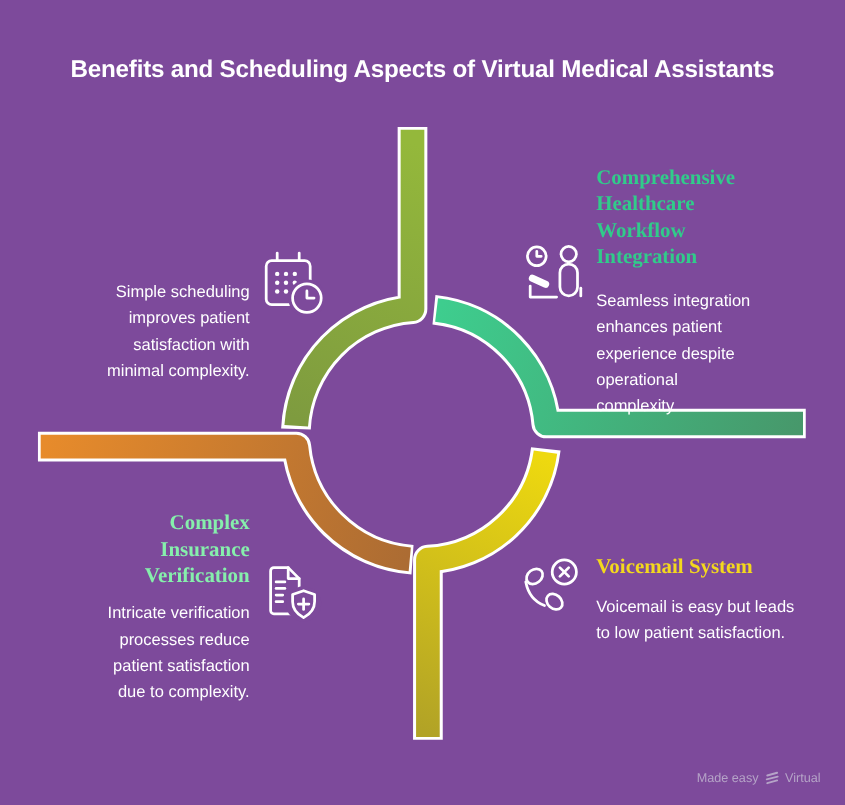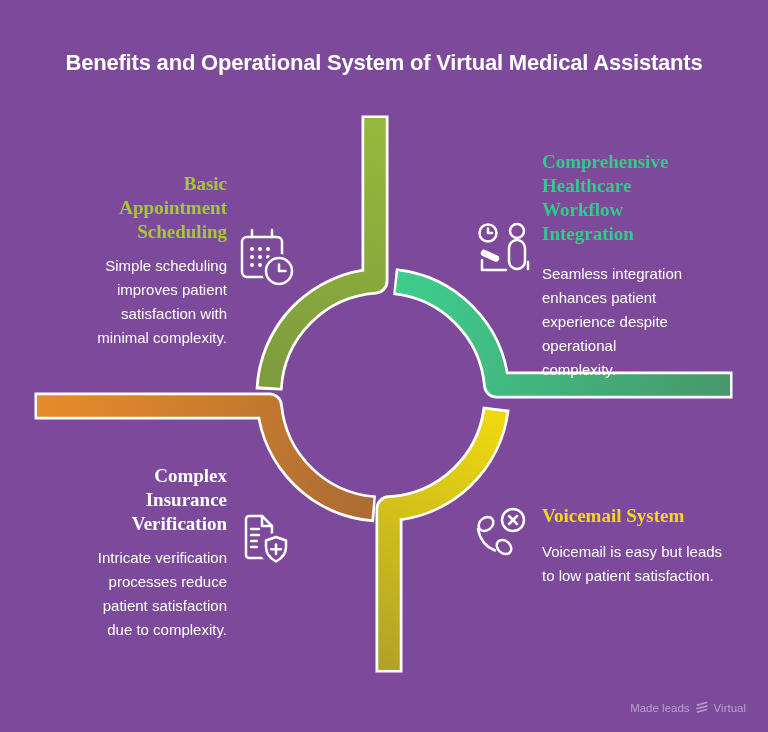--- a/index.html
+++ b/index.html
@@ -70,25 +70,22 @@
     </g>
 
     <g fill="none" stroke-width="21.5" stroke-linejoin="round">
       <path d="M375,118 L375,281 A114,114 0 0 0 269.3,387" stroke="url(#gradTL)"></path>
       <path d="M396.9,281.9 A114,114 0 0 1 496.6,385 L730,385" stroke="url(#gradTR)"></path>
       <path d="M37,406 L269.4,406 A114,114 0 0 0 372.5,508.5" stroke="url(#gradBL)"></path>
       <path d="M495.9,411 A114,114 0 0 1 389,508.8 L389,670" stroke="url(#gradBR)"></path>
     </g>
   </svg>
 
-  <div class="title" style="color: rgb(255, 255, 255);">Benefits and Operational System of Virtual Medical Assistants</div>
+  <div class="title" style="color: rgb(255, 255, 255);">Benefits and Scheduling Aspects of Virtual Medical Assistants</div>
 
-  <div class="heading ta-r" style="right: 541px; top: 172px; width: 220px; color: rgb(166, 200, 56);">Basic
-Appointment
-Scheduling</div>
   <div class="desc ta-r" style="right:541px;top:254px;width:230px;">Simple scheduling
 improves patient
 satisfaction with
 minimal complexity.</div>
   <svg class="icon" style="left:238px;top:226px;" width="58" height="62" viewBox="0 0 58 62">
     <g stroke="#ffffff" stroke-width="2.5" fill="none" stroke-linecap="round" stroke-linejoin="round">
       <rect x="4" y="11" width="40" height="40" rx="5"></rect>
       <path d="M14,4 V11"></path>
         <path d="M34,4 V11"></path>
     </g>
@@ -123,21 +120,21 @@
       <circle cx="11" cy="11" r="8.5"></circle>
       <path d="M11,6.5 V11 H15"></path>
       <circle cx="40" cy="9" r="7"></circle>
       <rect x="32" y="18" width="16" height="29" rx="8"></rect>
       <path d="M51,40 V47"></path>
       <path d="M5,38 V48 H29"></path>
     </g>
     <path d="M7,31 L19,36.5" stroke="#ffffff" stroke-width="6.5" stroke-linecap="round" fill="none"></path>
   </svg>
 
-  <div class="heading ta-r" style="right: 541px; top: 464px; width: 220px; color: #ffffff;">Complex
+  <div class="heading ta-r" style="right: 541px; top: 464px; width: 220px; color: #86efac;">Complex
 Insurance
 Verification</div>
   <div class="desc ta-r" style="right:541px;top:546px;width:240px;">Intricate verification
 processes reduce
 patient satisfaction
 due to complexity.</div>
   <svg class="icon" style="left:238px;top:513px;" width="54" height="54" viewBox="0 0 54 54">
     <g stroke="#ffffff" stroke-width="2.5" fill="none" stroke-linecap="round" stroke-linejoin="round">
       <path d="M11,3 H24 L34,13 V42 a3,3 0 0 1 -3,3 H11 a3,3 0 0 1 -3,-3 V6 a3,3 0 0 1 3,-3 Z"></path>
       <path d="M24,3 V13 H34"></path>
@@ -165,21 +162,21 @@
     </g>
     <circle cx="41" cy="14" r="14" fill="#7d4a9b"></circle>
     <g stroke="#ffffff" stroke-width="2.5" fill="none" stroke-linecap="round" stroke-linejoin="round">
       <circle cx="41" cy="14" r="11"></circle>
       <path d="M37,10 L45,18"></path>
         <path d="M45,10 L37,18"></path>
     </g>
   </svg>
 
   <div class="watermark">
-    <span>Made leads</span>
+    <span>Made easy</span>
     <svg width="14" height="13" viewBox="0 0 14 13">
       <g stroke="#b5a3c7" stroke-width="1.7" stroke-linecap="round" fill="none">
         <path d="M2.5,4 L11.5,1.5"></path>
         <path d="M2,7.5 L12,5"></path>
         <path d="M2.5,11 L11.5,8.5"></path>
       </g>
     </svg>
     <span>Virtual</span>
   </div>
 

